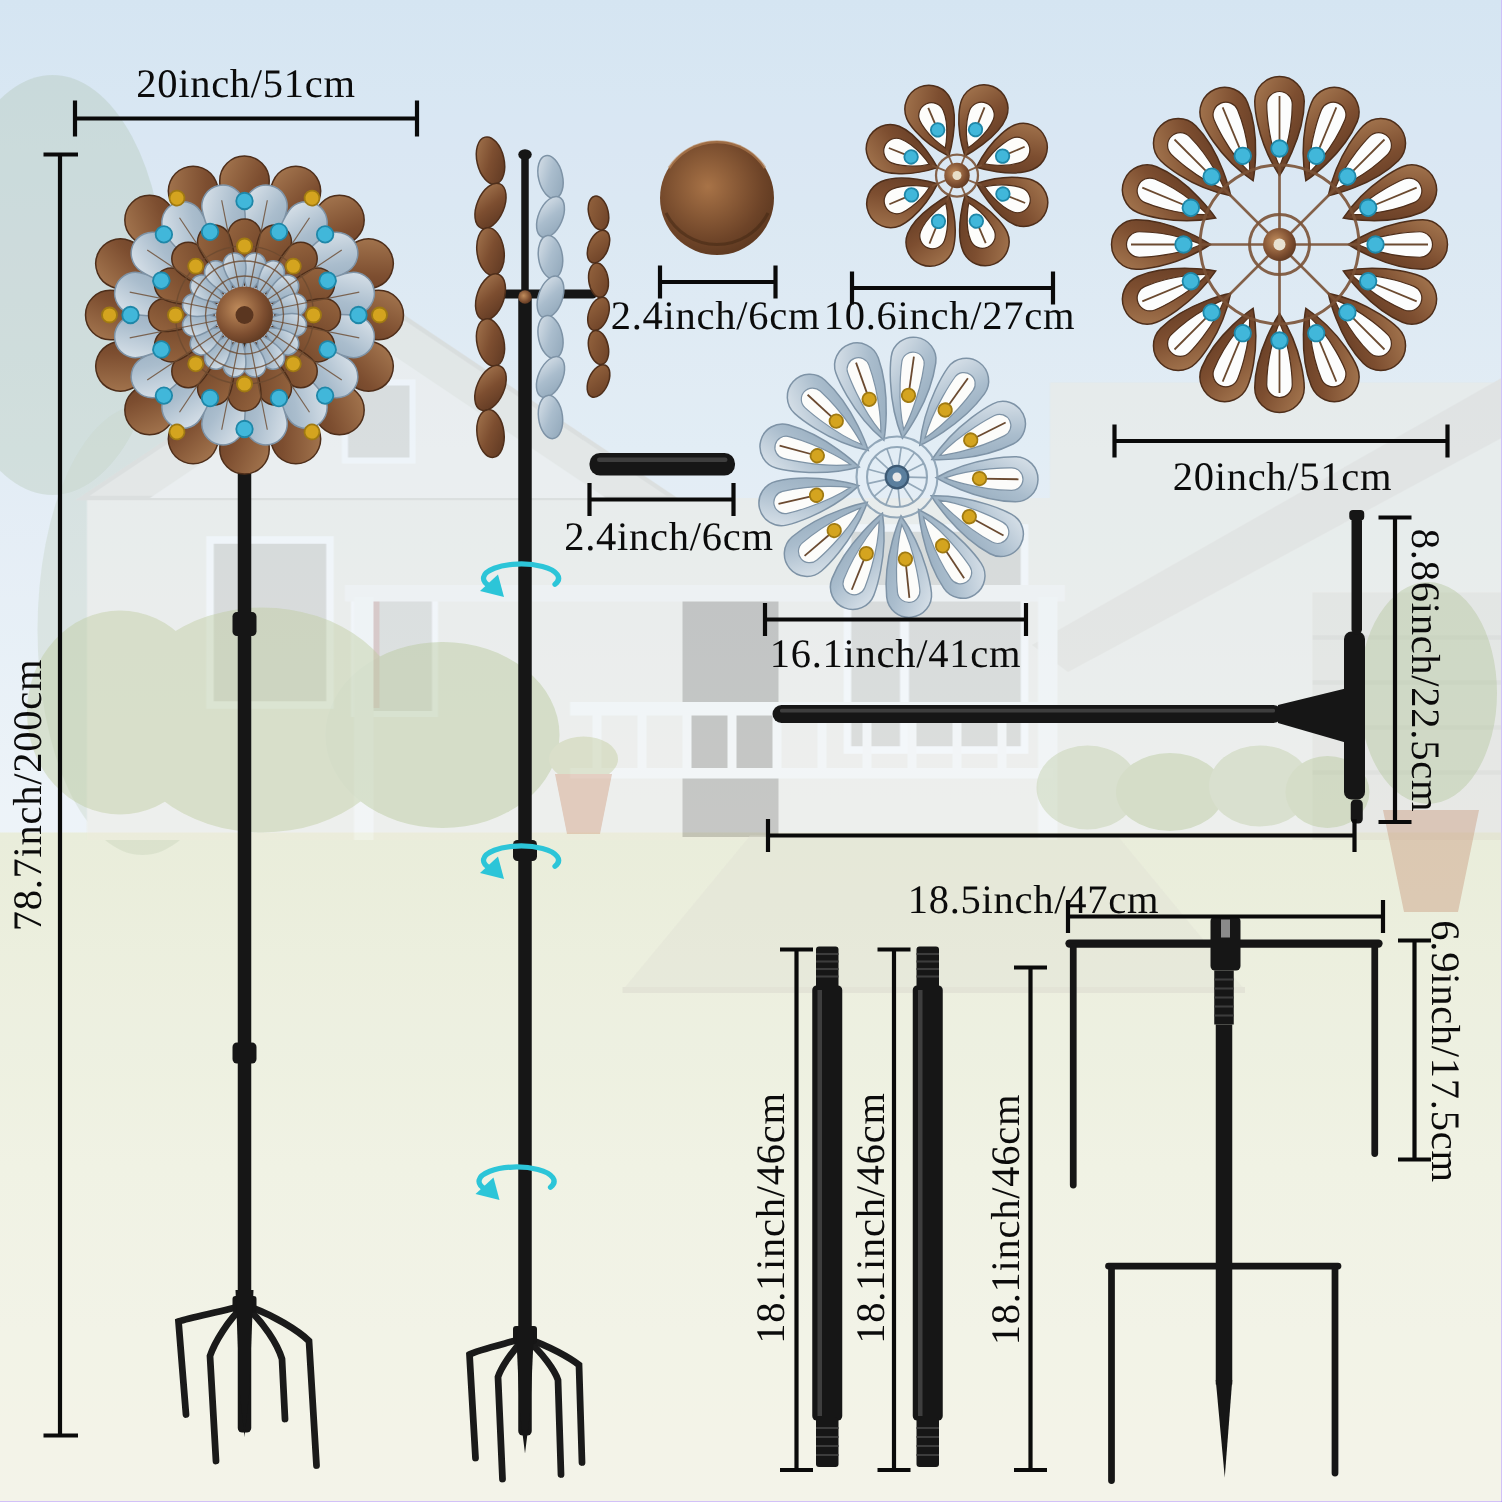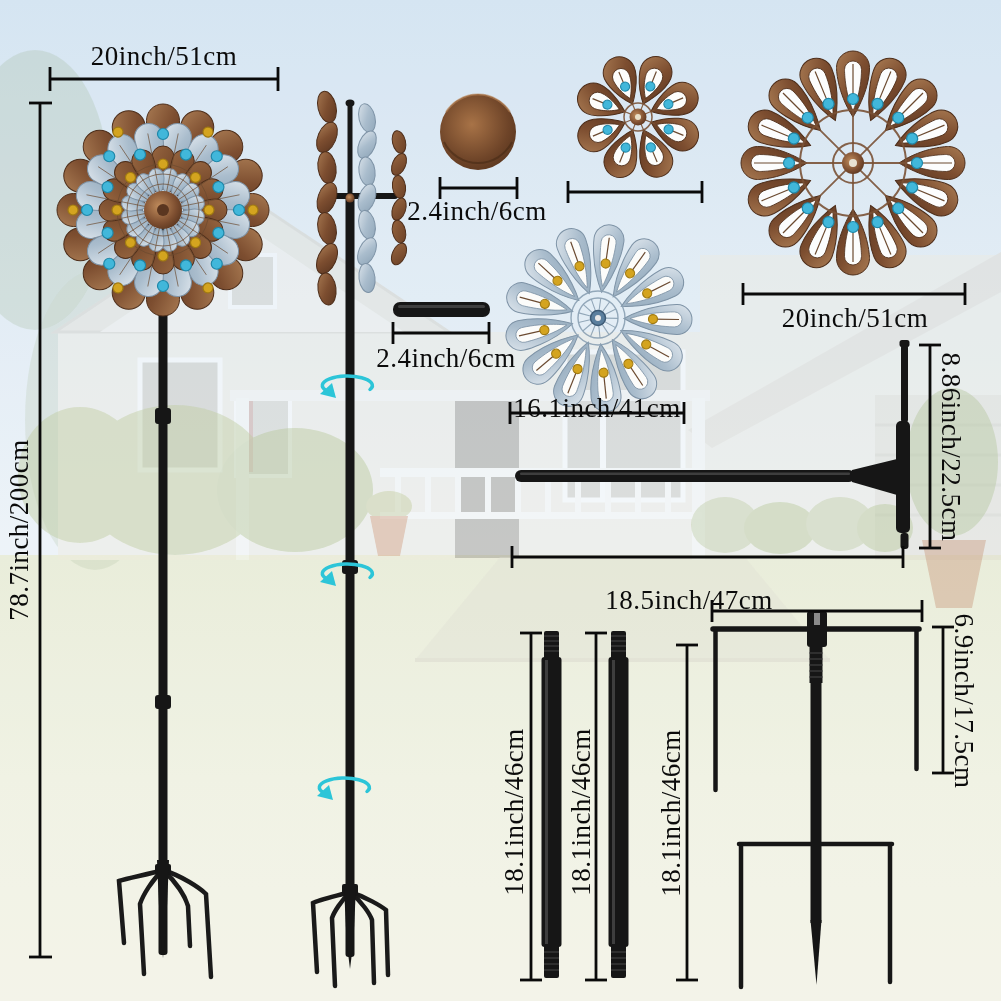--- a/index.html
+++ b/index.html
@@ -639,23 +639,24 @@
           <line x1="687" y1="645" x2="687" y2="980"></line>
           <line x1="676" y1="645" x2="698" y2="645"></line>
           <line x1="676" y1="980" x2="698" y2="980"></line>
         </g>
   </g>
 </svg>
 
 <div class="dim-label" style="left:164px;top:56px">20inch/51cm</div>
 <div class="dim-label rot-ccw" style="left:19px;top:530px">78.7inch/200cm</div>
 <div class="dim-label" style="left:477px;top:211px">2.4inch/6cm</div>
+<div class="dim-label" style="left:633px;top:211px">10.6inch/27cm</div>
 <div class="dim-label" style="left:855px;top:318px">20inch/51cm</div>
 <div class="dim-label" style="left:446px;top:358px">2.4inch/6cm</div>
-<div class="dim-label" style="left:597px;top:408px">16.1inch/41cm</div>
+<div class="dim-label" style="left:597px;top:436px">16.1inch/41cm</div>
 <div class="dim-label rot-cw" style="left:950px;top:447px">8.86inch/22.5cm</div>
 <div class="dim-label" style="left:689px;top:600px">18.5inch/47cm</div>
 <div class="dim-label rot-cw" style="left:963px;top:701px">6.9inch/17.5cm</div>
 <div class="dim-label rot-ccw" style="left:514px;top:812px">18.1inch/46cm</div>
 <div class="dim-label rot-ccw" style="left:581px;top:812px">18.1inch/46cm</div>
 <div class="dim-label rot-ccw" style="left:671px;top:813px">18.1inch/46cm</div>
 
 </div>
 
 </body></html>

